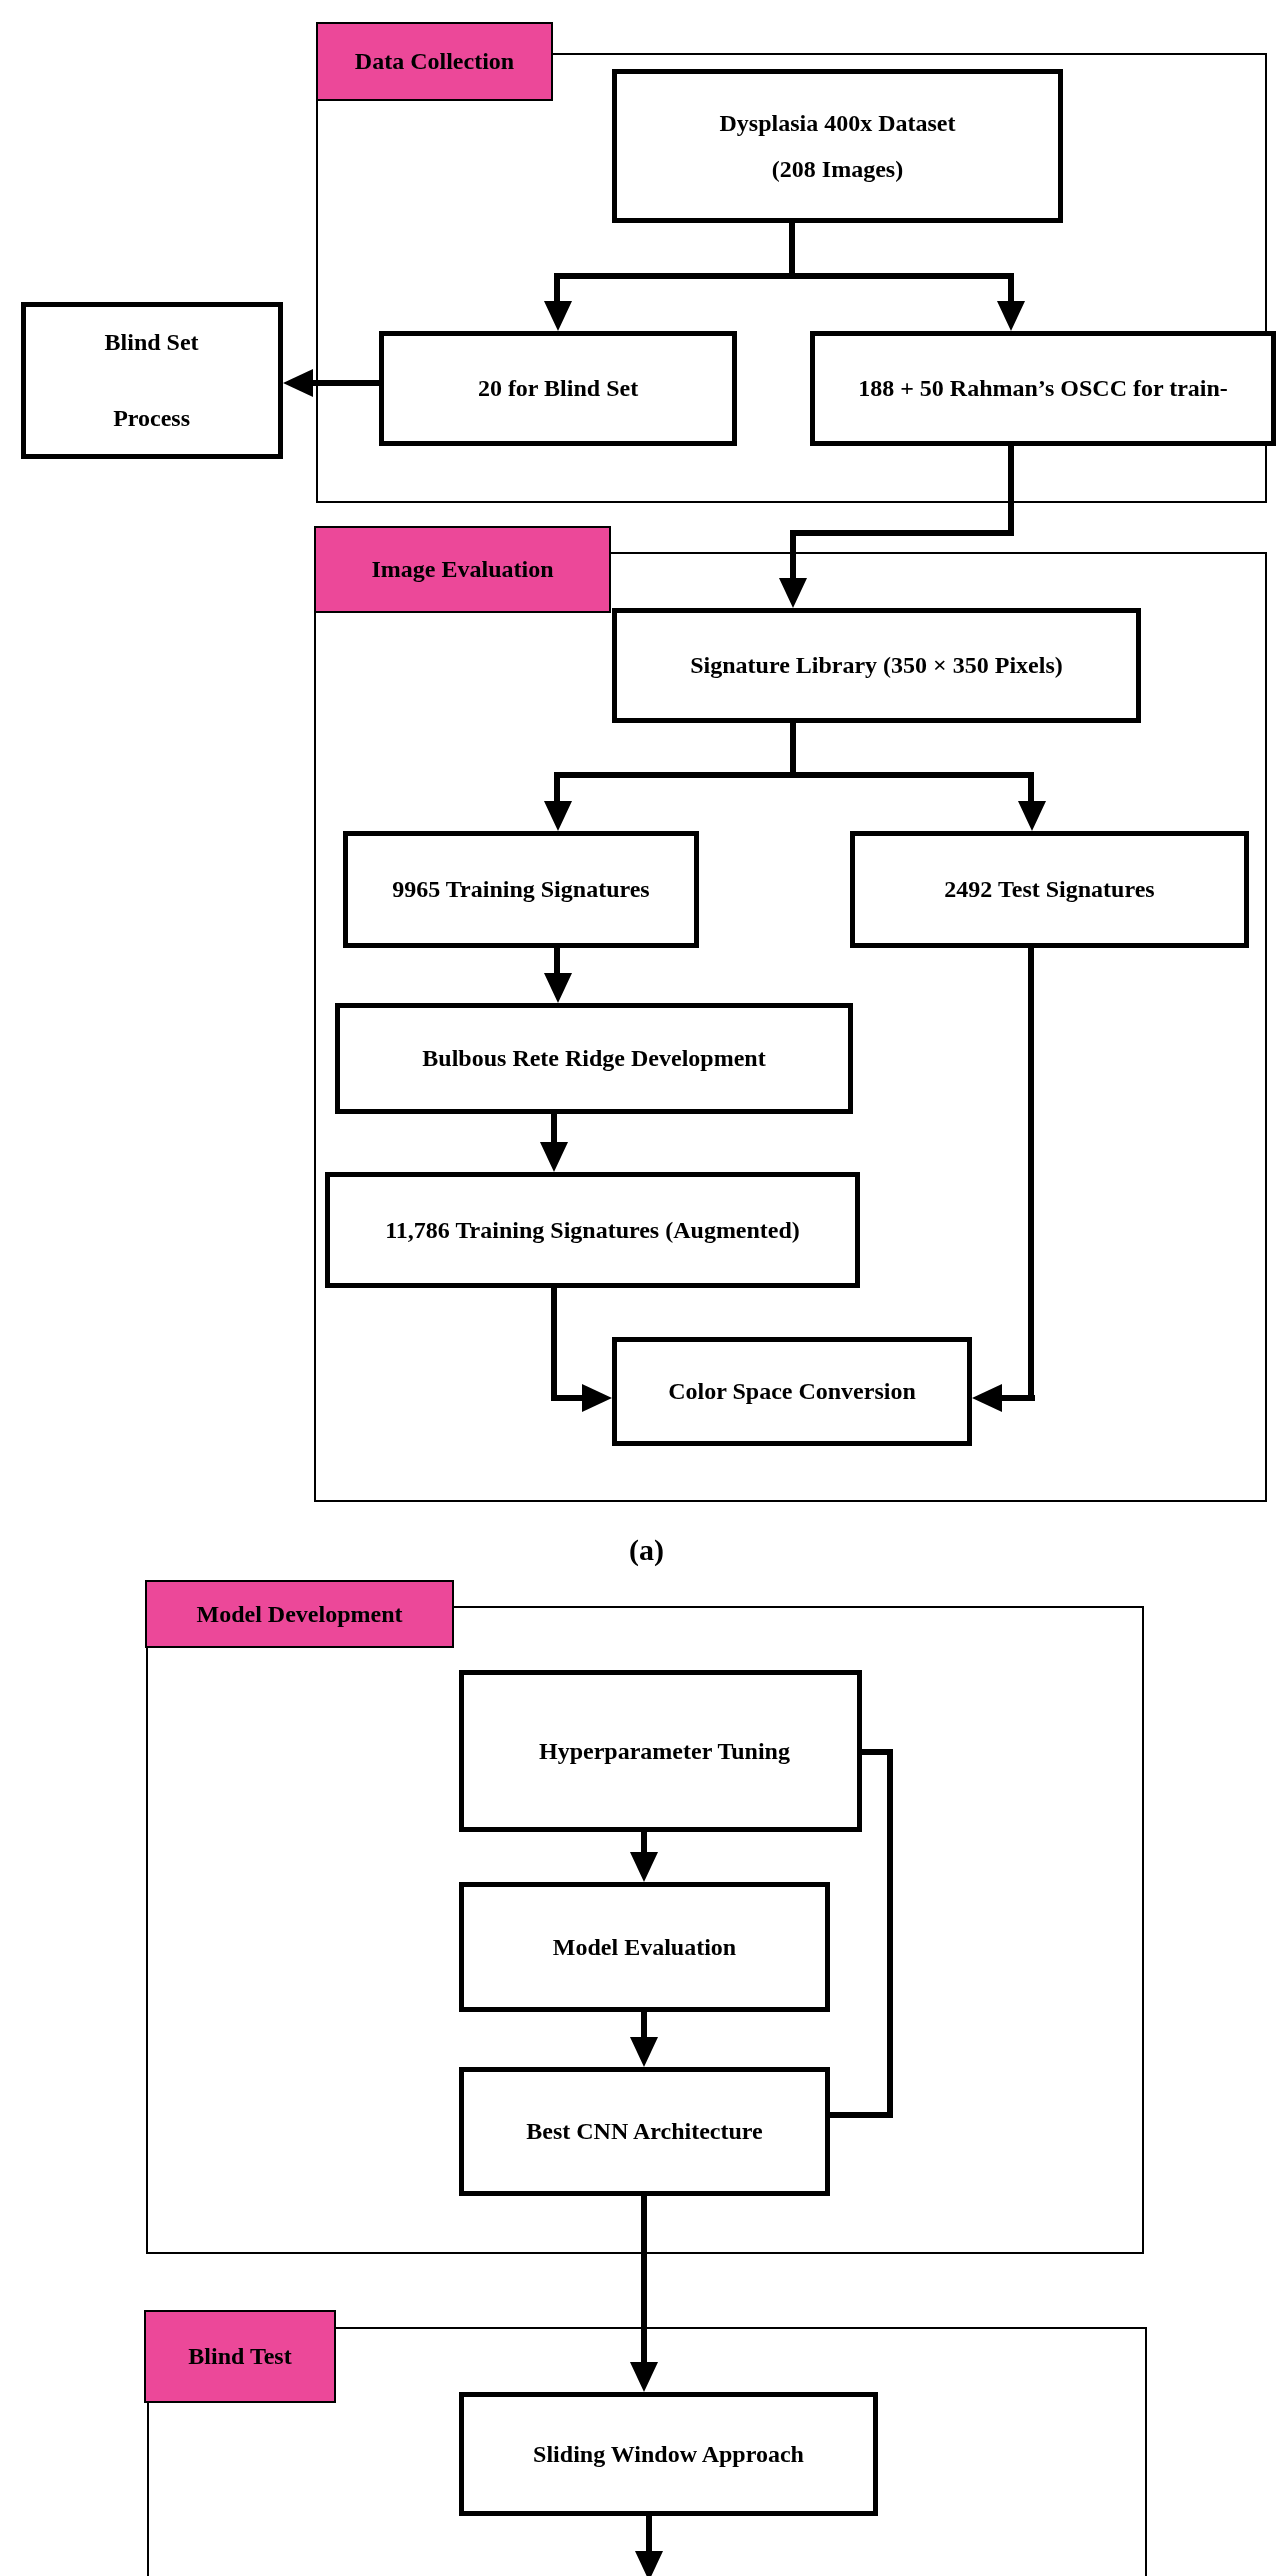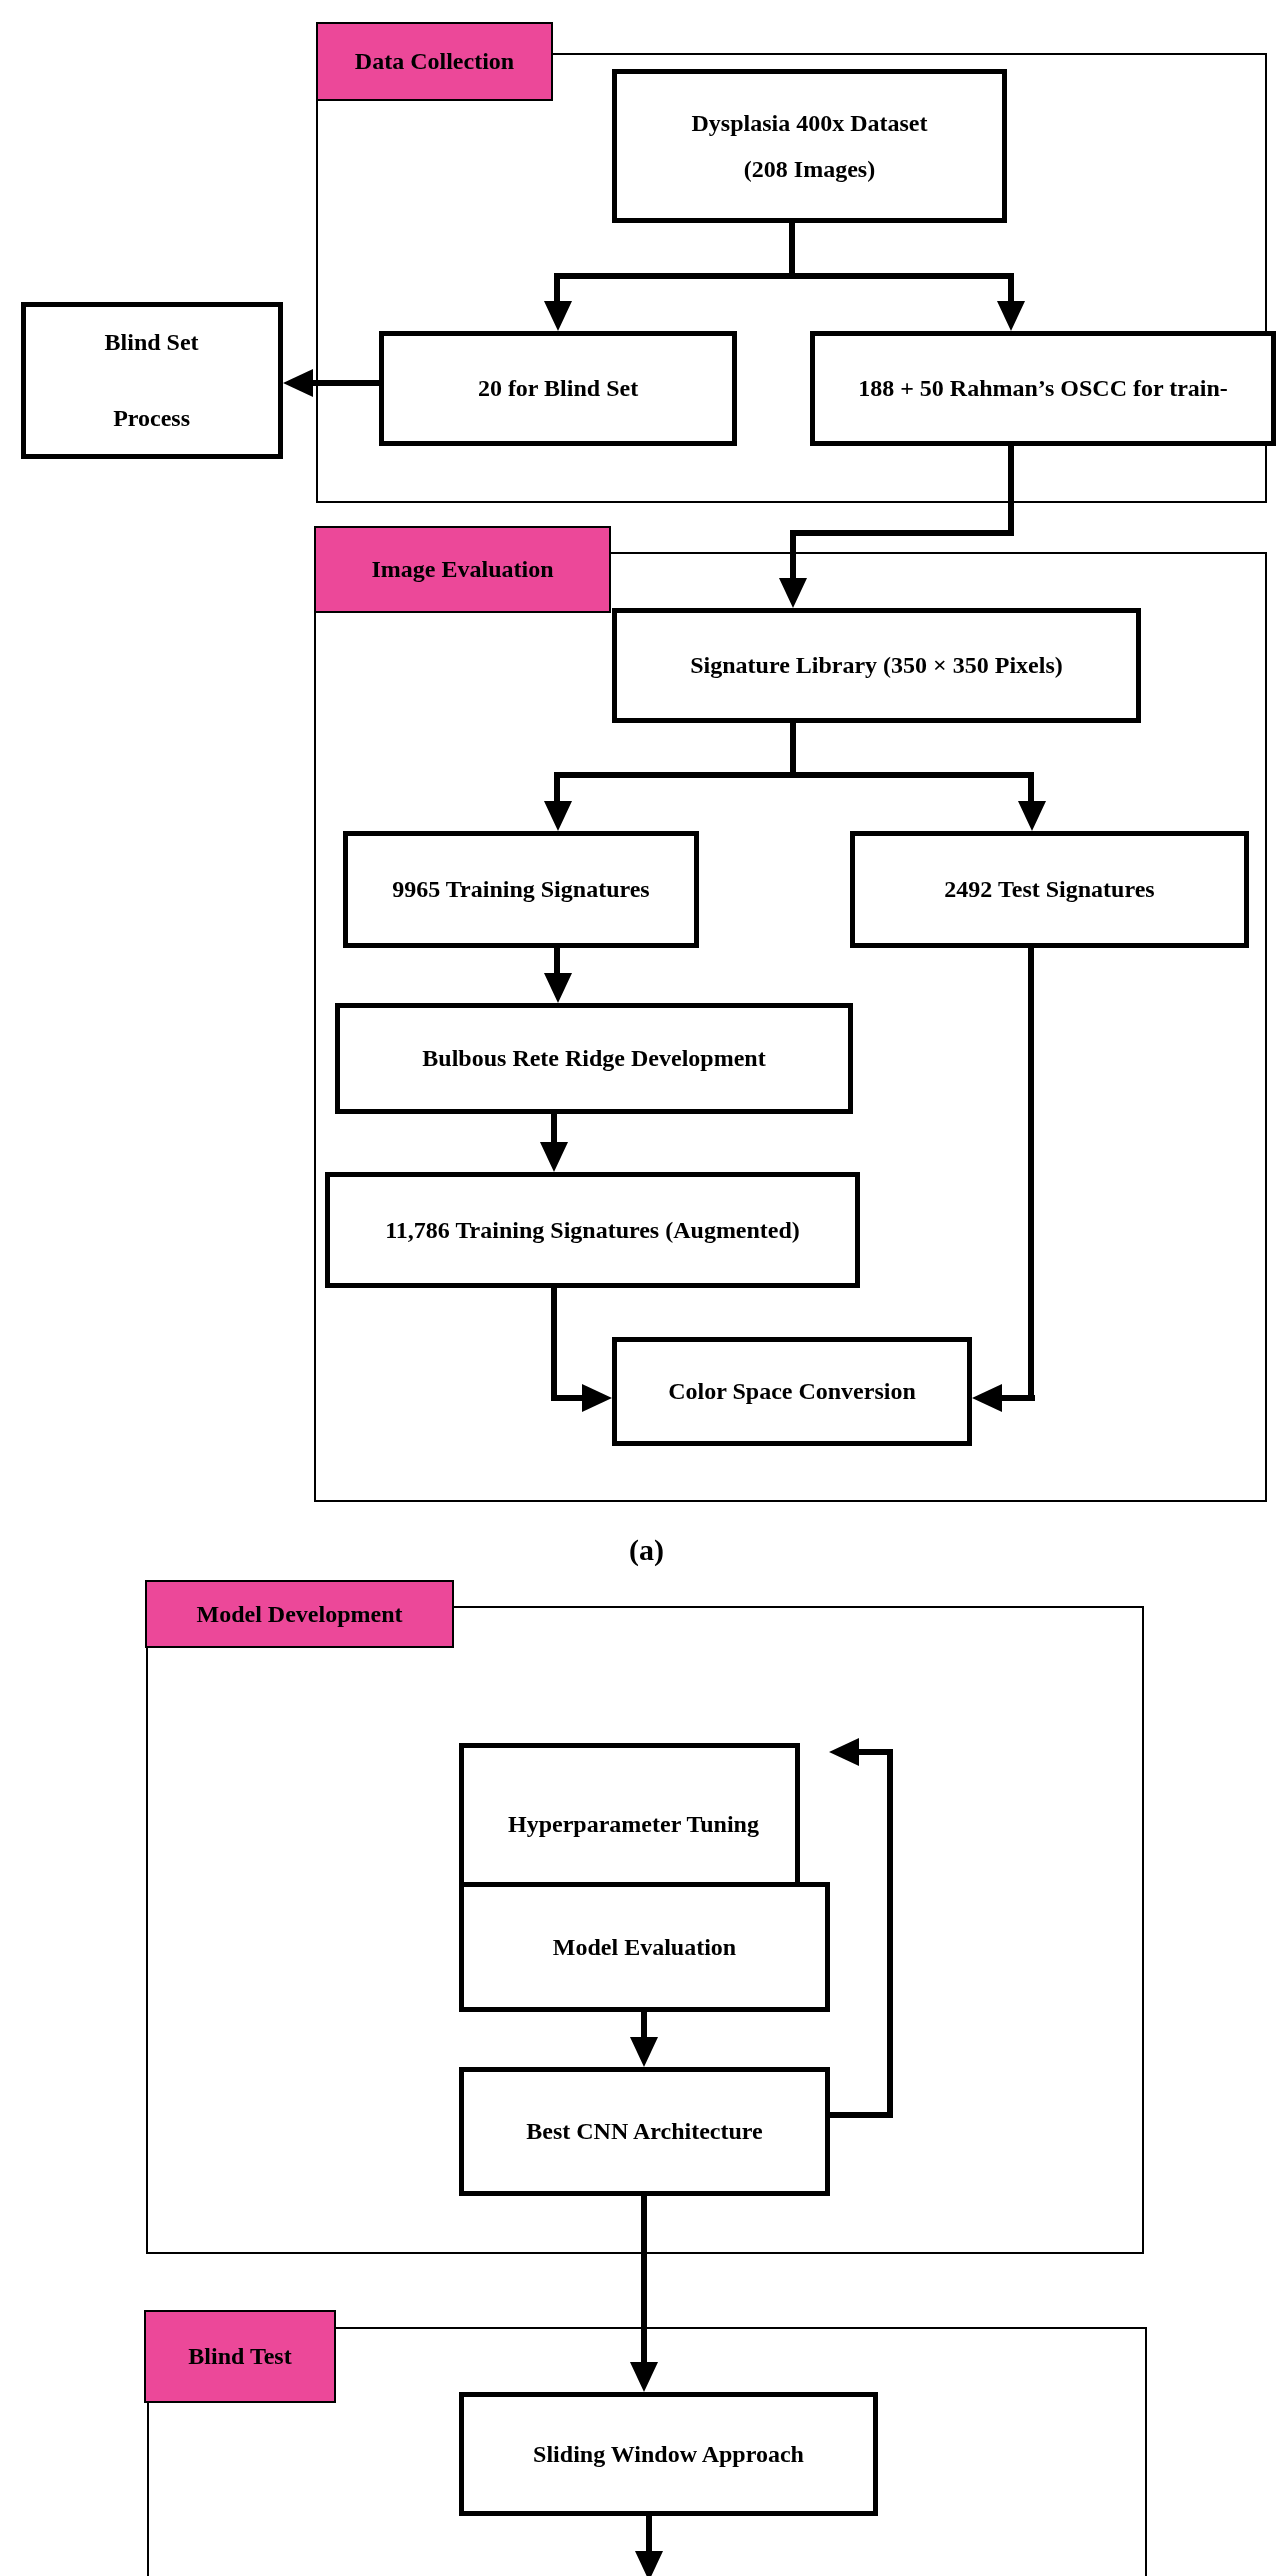--- a/index.html
+++ b/index.html
@@ -67,21 +67,21 @@
 
   <div class="cline" style="left:1008px;top:446px;width:6.2px;height:90px;"></div>
   <div class="cline" style="left:790px;top:530px;width:224px;height:6.2px;"></div>
   <div class="cline" style="left:790px;top:530px;width:6.2px;height:49px;"></div>
   <div class="arr down" style="left:779px;top:578px;"></div>
 
   <div class="slabel" style="left:316px;top:22px;width:237px;height:79px;">
     <span>Data Collection</span>
   </div>
 
-  <div class="box" style="left:612px;top:69px;width:395px;height:154px;row-gap:19px;">
+  <div class="box" style="left:612px;top:69px;width:451px;height:154px;row-gap:19px;">
     <span>Dysplasia 400x Dataset</span>
     <span>(208 Images)</span>
   </div>
 
   <div class="box" style="left:20.6px;top:302px;width:262px;height:157px;row-gap:49px;">
     <span>Blind Set</span>
     <span>Process</span>
   </div>
 
   <div class="box" style="left:379px;top:331px;width:358px;height:115px;">
@@ -158,21 +158,21 @@
   <div class="cline" style="left:858px;top:1749px;width:35px;height:6.2px;"></div>
   <div class="arr left" style="left:829px;top:1738px;"></div>
 
   <div class="cline" style="left:641px;top:2196px;width:6.2px;height:167px;"></div>
   <div class="arr down" style="left:630px;top:2362px;"></div>
 
   <div class="slabel" style="left:145px;top:1580px;width:309px;height:68px;">
     <span>Model Development</span>
   </div>
 
-  <div class="box" style="left:459px;top:1743px;width:341px;height:162px;padding-left:8px;">
+  <div class="box" style="left:459px;top:1670px;width:403px;height:162px;padding-left:8px;">
     <span>Hyperparameter Tuning</span>
   </div>
 
   <div class="box" style="left:459px;top:1882px;width:371px;height:130px;">
     <span>Model Evaluation</span>
   </div>
 
   <div class="box" style="left:459px;top:2067px;width:371px;height:129px;">
     <span>Best CNN Architecture</span>
   </div>

